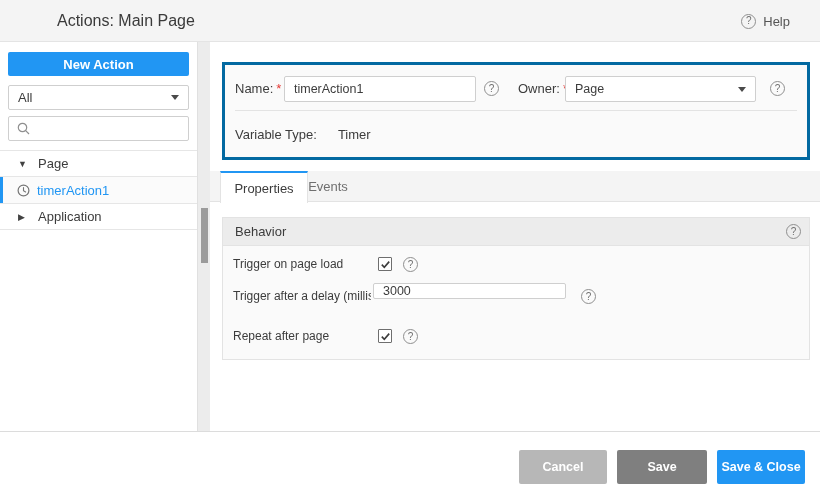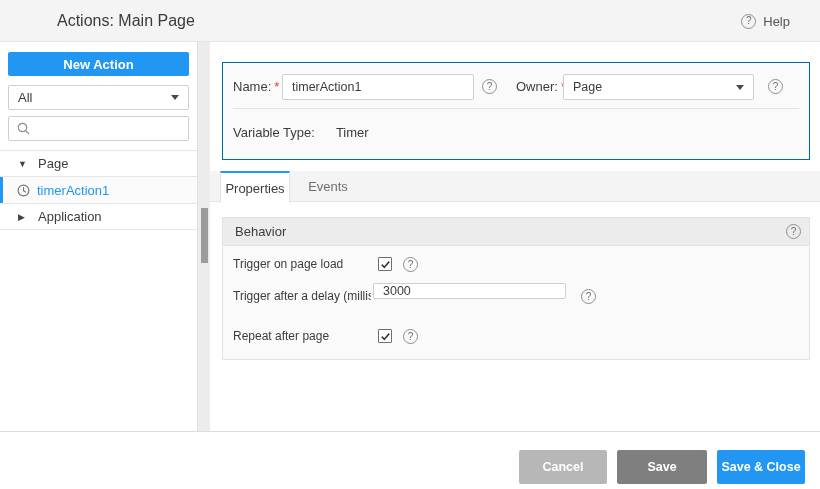--- a/index.html
+++ b/index.html
@@ -40,42 +40,42 @@
   .tree-row.selected::before { content:""; position:absolute; left:0; top:0; bottom:0; width:3px; background:#2196f3; }
   .tree-row .leaf-icon { width:20px; margin-left:17px; display:flex; align-items:center; flex:0 0 auto; }
 
   
   .sb-track { position:absolute; left:197px; top:42px; width:13px; height:389px; background:#ececec; border-left:1px solid #e0e0e0; }
   .sb-thumb { position:absolute; left:3px; top:166px; width:7px; height:55px; background:#9b9b9b; cursor:grab; }
 
   
   .main { position:absolute; left:210px; top:42px; width:610px; height:389px; background:#fff; }
 
-  .panel1 { position:absolute; left:12px; top:20px; width:588px; height:98px; background:#fafafa; border:1px solid #0369a1; }
+  .panel1 { position:absolute; left:12px; top:20px; width:588px; height:98px; background:#fafafa; border:3px solid #0369a1; }
   .fld-label { font-size:13px; color:#3c3c3c; }
   .req { color:#e53935; margin-left:3px; }
   .row-name { position:absolute; left:0; top:11px; width:100%; height:26px; }
   .row-name .lbl-name  { position:absolute; left:10px;  top:0; line-height:26px; }
   .inp-name { position:absolute; left:59px; top:0; width:192px; height:26px; border:1px solid #cfcfcf; border-radius:2px;
               padding:0 9px; font-size:12.5px; font-family:"Liberation Sans", sans-serif; color:#3c3c3c; background:#fff; outline:none; }
   .help-name  { position:absolute; left:259px; top:5px; cursor:pointer; }
   .row-name .lbl-owner { position:absolute; left:293px; top:0; line-height:26px; }
   .sel-owner { position:absolute; left:340px; top:0; width:191px; height:26px; background:#fff; border:1px solid #cfcfcf;
                border-radius:2px; display:flex; align-items:center; padding:0 9px; font-size:12.5px; cursor:pointer; }
   .sel-owner .caret { margin-left:auto; }
   .help-owner { position:absolute; left:545px; top:5px; cursor:pointer; }
   .panel1 .sep { position:absolute; left:10px; right:10px; top:45px; height:1px; background:#e3e3e3; }
   .row-vartype { position:absolute; left:10px; top:57px; height:24px; display:flex; align-items:center; }
   .row-vartype .val { margin-left:21px; }
 
   
   .tabstrip { position:absolute; left:0; top:129px; width:610px; height:31px; background:#f4f4f4; border-bottom:1px solid #e3e3e3; }
   .tab { position:absolute; top:0; height:31px; display:flex; align-items:center; justify-content:center;
          font-size:13px; color:#6f6f6f; cursor:pointer; }
-  .tab.active { left:10px; width:70px; background:#fff; border-top:2px solid #2196f3;
+  .tab.active { left:10px; width:88px; background:#fff; border-top:2px solid #2196f3;
                 border-left:1px solid #e3e3e3; border-right:1px solid #e3e3e3; height:32px; color:#3c3c3c; }
   .tab.inactive { left:82px; width:72px; }
 
   
   .section { position:absolute; left:12px; top:175px; width:588px; height:143px; border:1px solid #e3e3e3; background:#fafafa; }
   .sec-hdr { position:relative; height:28px; background:#ececec; border-bottom:1px solid #e3e3e3;
              display:flex; align-items:center; padding:0 8px 0 12px; font-size:13px; color:#3c3c3c; }
   .sec-hdr .qmark { margin-left:auto; cursor:pointer; }
   .sec-body { position:relative; height:113px; }
   .brow { position:absolute; left:0; width:100%; height:28px; }

